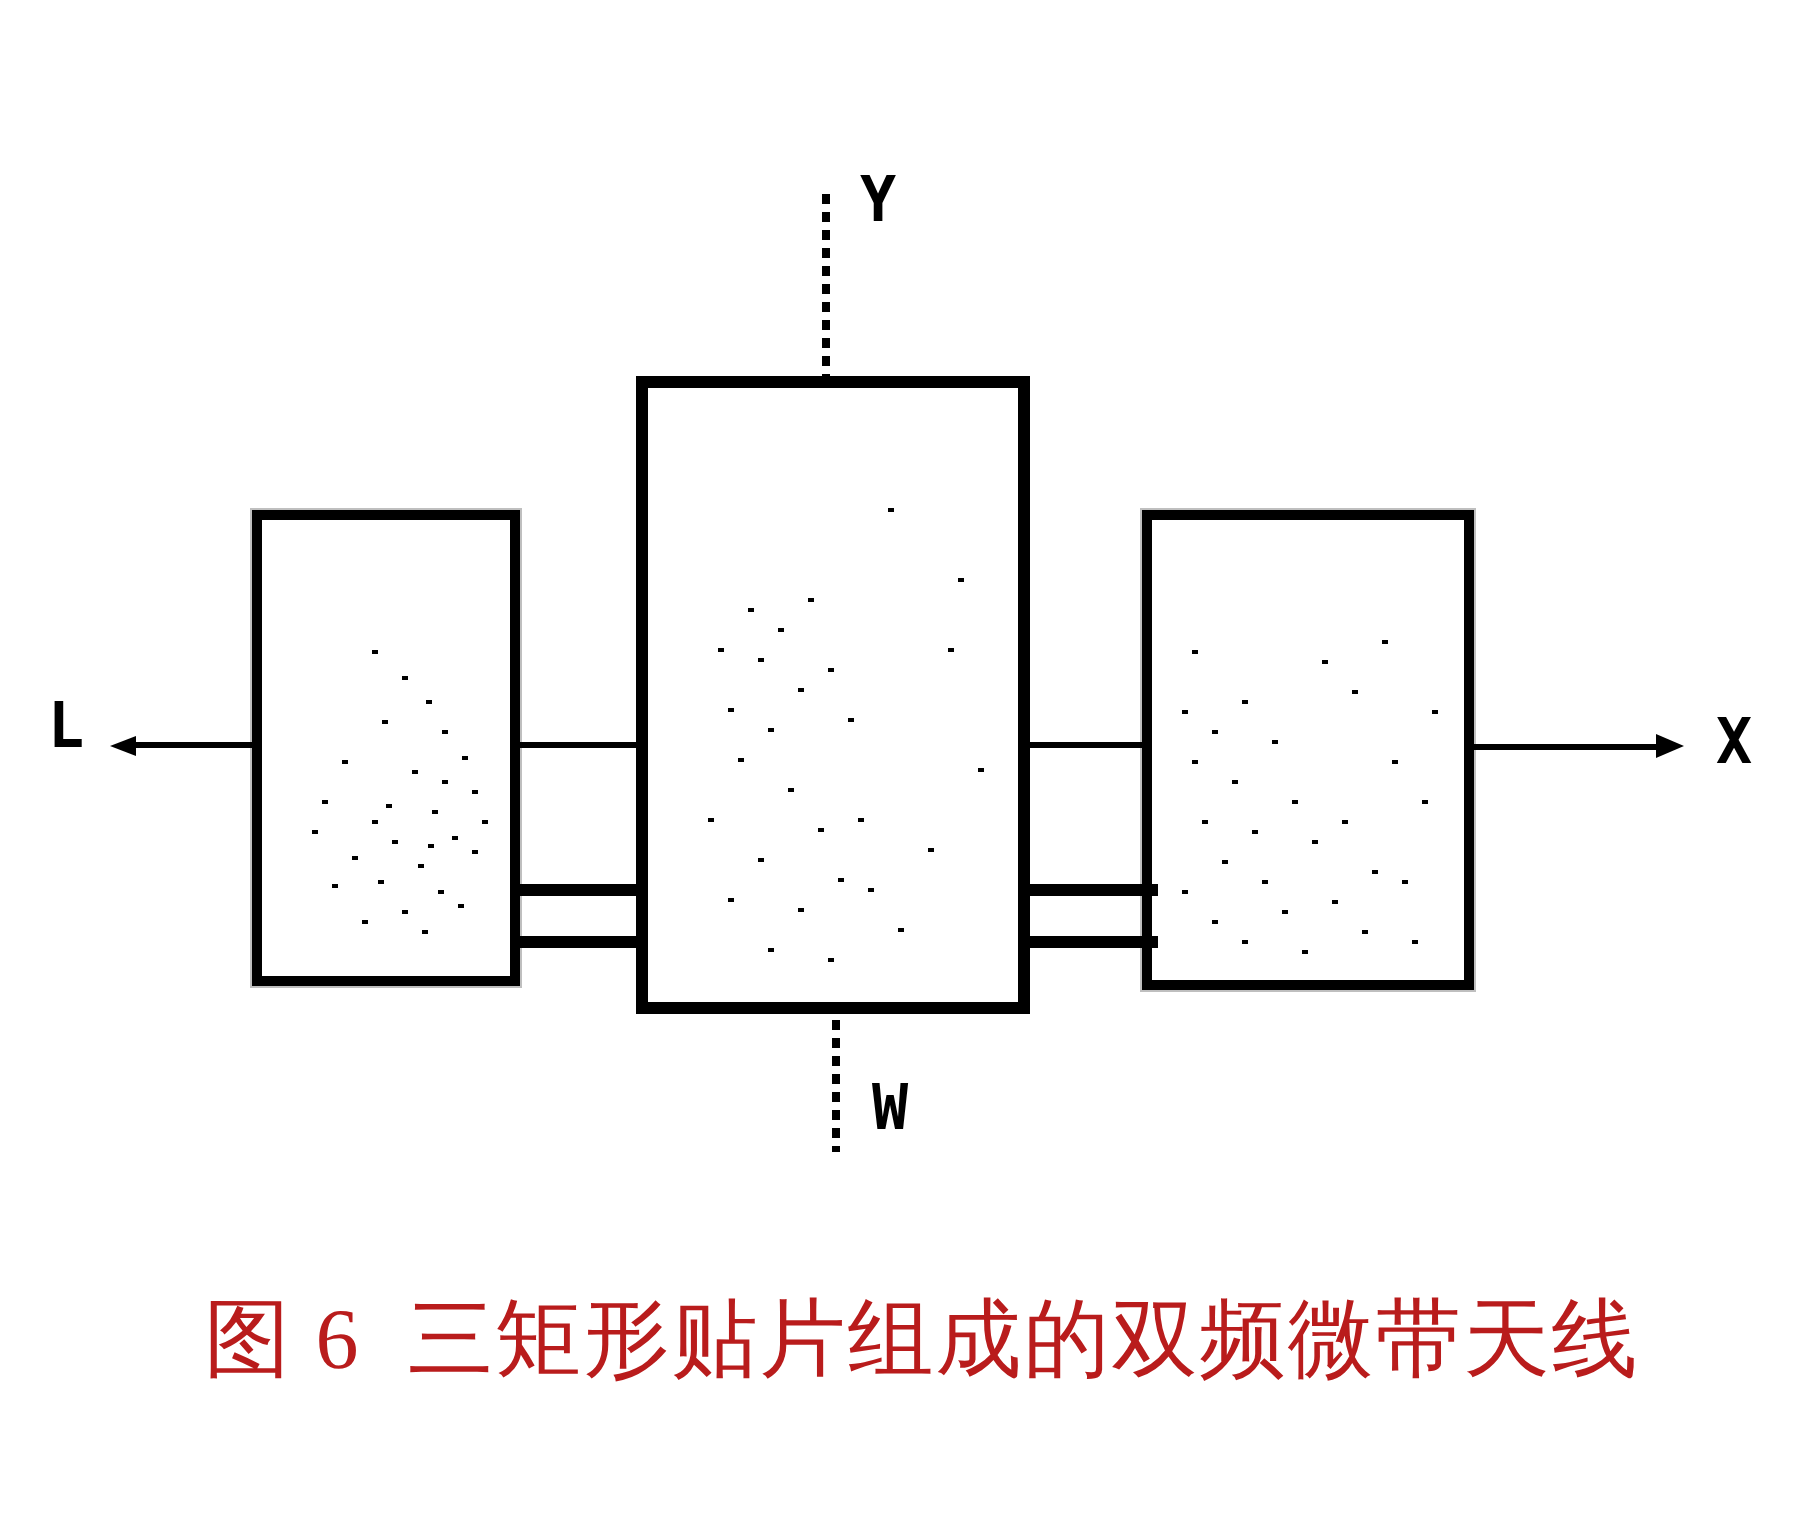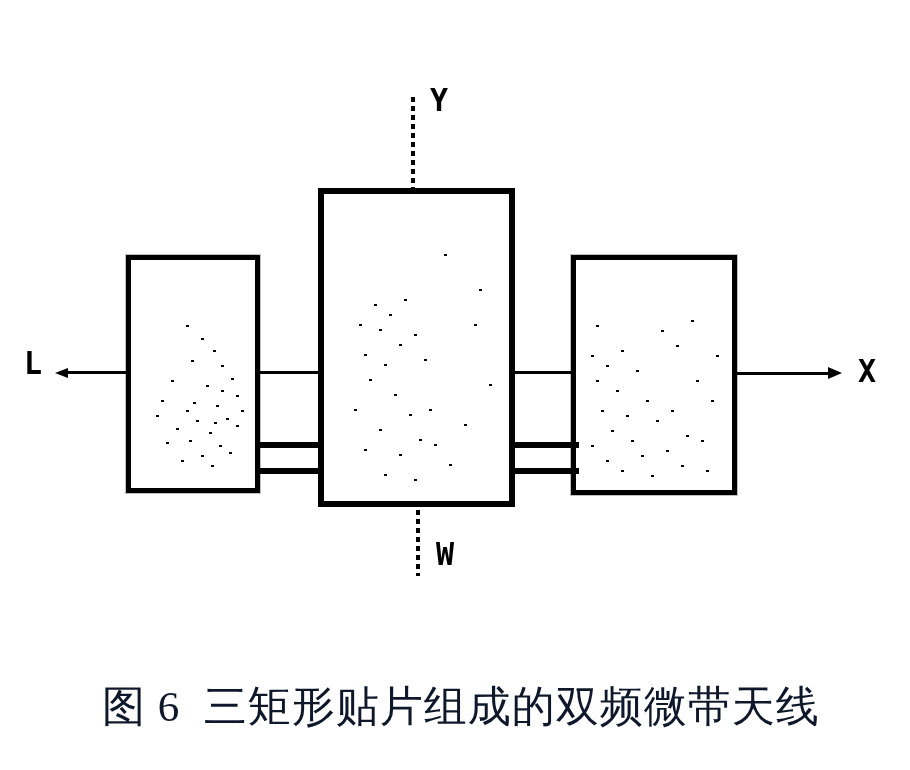--- a/index.html
+++ b/index.html
@@ -38,22 +38,22 @@
   #feed-r-top{left:509px;top:442px;width:70px;}
   #feed-r-bot{left:509px;top:468px;width:70px;}
   
   .axis-label{position:absolute;color:#000;font-weight:900;font-size:30px;line-height:1;
     font-family:"DejaVu Sans Mono","DejaVu Sans",monospace;transform:scaleY(1.05);}
   #label-y{left:430px;top:86px;}
   #label-w{left:436px;top:540px;}
   #label-l{left:24px;top:349px;}
   #label-x{left:858px;top:357px;}
   
-  #caption{position:absolute;left:102px;top:645px;color:#0f172a;font-size:43px;line-height:1.2;
-    font-family:"Liberation Serif","DejaVu Serif",serif;white-space:pre;letter-spacing:1px;margin-top:36px;}
+  #caption{position:absolute;left:102px;top:645px;color:#b91c1c;font-size:43px;line-height:1.2;
+    font-family:"Liberation Serif","DejaVu Serif",serif;white-space:pre;letter-spacing:1px;}
   
   .noise{position:absolute;width:3px;height:2px;background:transparent;left:0;top:0;}
   #noise-left{box-shadow:
     55px 65px #000,70px 78px #000,82px 90px #000,60px 100px #000,90px 105px #000,
     40px 120px #000,75px 125px #000,100px 118px #000,30px 140px #000,55px 150px #000,
     85px 145px #000,65px 160px #000,95px 158px #000,45px 168px #000,78px 172px #000,
     105px 165px #000,58px 180px #000,88px 185px #000,35px 182px #000,70px 195px #000,
     98px 192px #000,50px 200px #000,80px 205px #000,25px 155px #000,110px 150px #000,
     90px 130px #000,105px 135px #000,62px 142px #000,83px 162px #000;}
   #noise-center{box-shadow:

